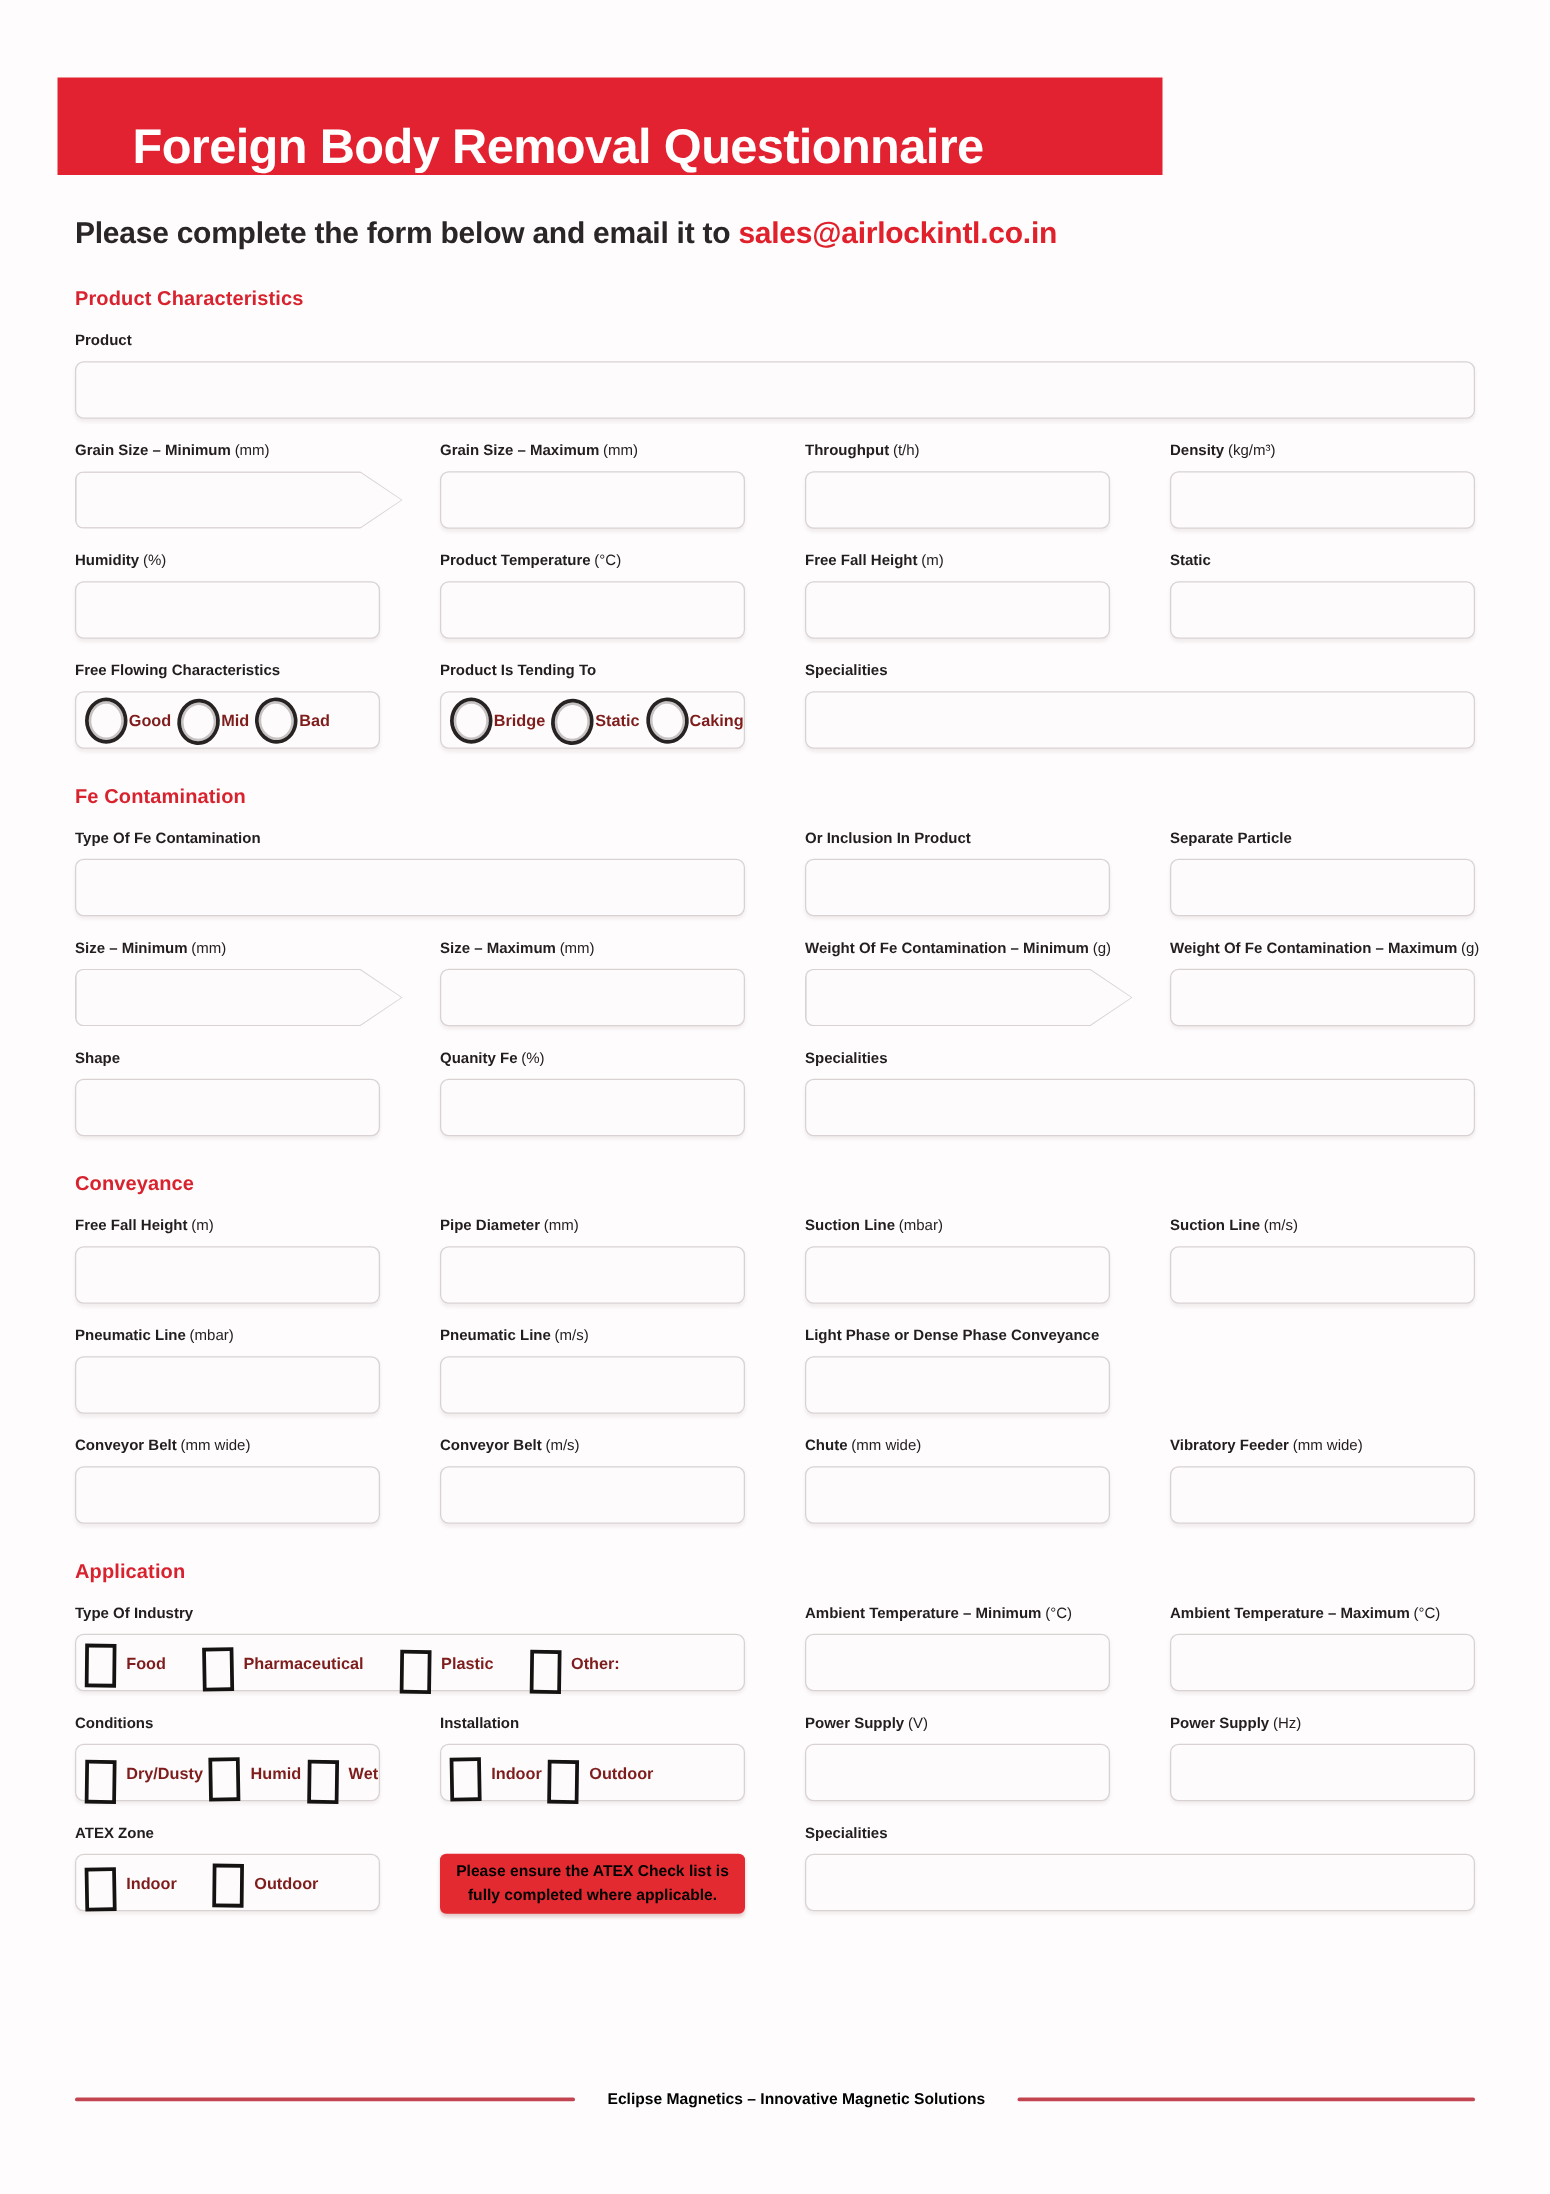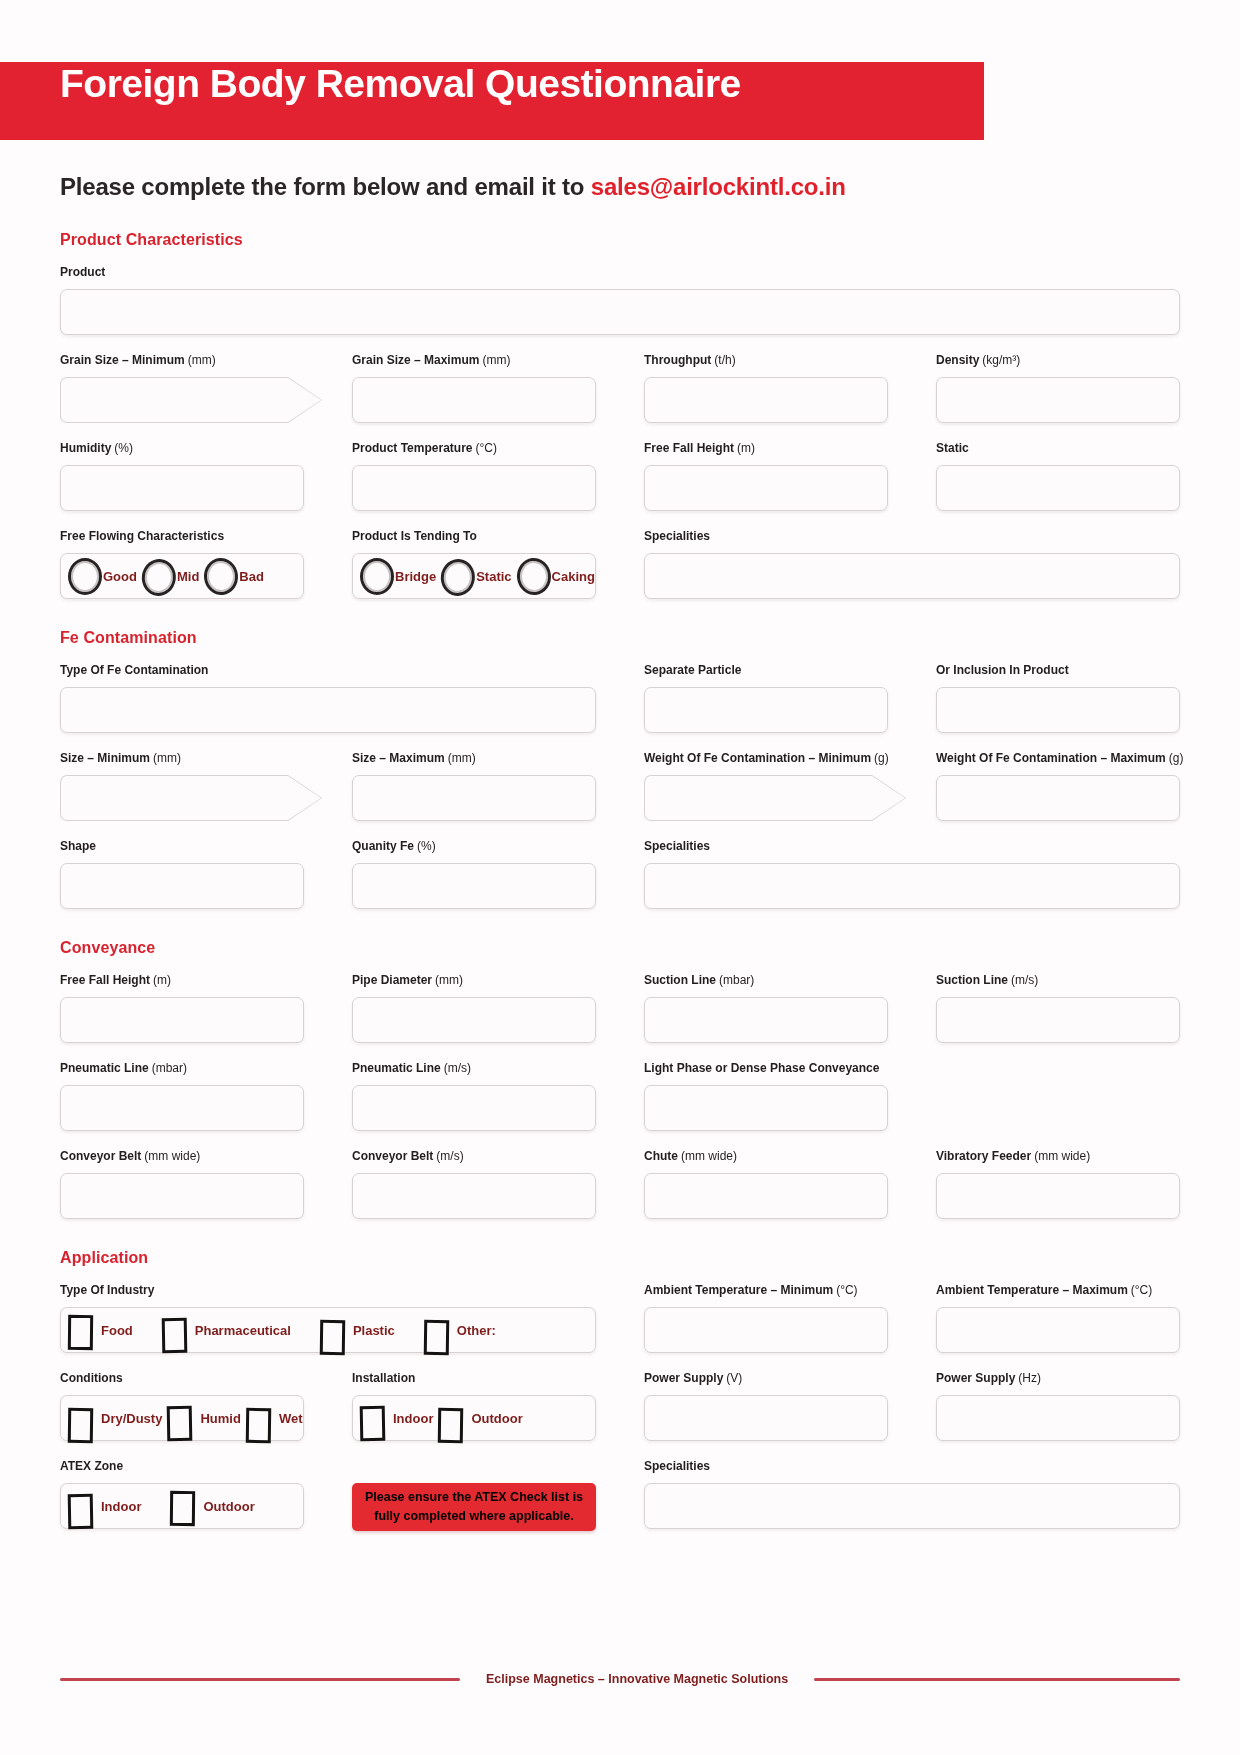--- a/index.html
+++ b/index.html
@@ -7,24 +7,25 @@
   body {
     background:#fefcfc;
     font-family:"Liberation Sans", sans-serif;
     color:#221d1e;
     position:relative;
     overflow:hidden;
   }
   
   .banner {
     margin-top:62px;
-    width:984px; height:78px;
+    width:884px; height:78px;
     background:#e32231;
-    display:flex; align-items:flex-start;
+    display:flex; align-items:flex-end;
     padding-left:60px;
+    margin-left:46px;
   }
   .banner h1 {
     color:#ffffff; font-size:39px; font-weight:bold; letter-spacing:-0.5px;
   }
   
   .content { margin:0 60px; width:1120px; }
   .intro {
     margin-top:33px;
     font-size:24px; font-weight:bold; color:#2a2526; letter-spacing:-0.2px;
   }
@@ -123,21 +124,21 @@
   }
   
   .footer {
     position:absolute; left:60px; right:60px; top:1672px;
     display:flex; align-items:center;
   }
   .fline { height:3px; background:#c24450; border-radius:2px; }
   .fline.left  { width:400px; }
   .fline.right { flex:1; }
   .ftext {
-    color:#7f1d1d; font-size:12.5px; font-weight:bold;
+    color:#000000; font-size:12.5px; font-weight:bold;
     margin:0 26px; white-space:nowrap;
   }
 </style>
 </head>
 <body>
 
 <div class="banner">
   <h1>Foreign Body Removal Questionnaire</h1>
 </div>
 
@@ -228,25 +229,25 @@
   </div>
 
   <div class="shead">Fe Contamination</div>
 
   <div class="row">
     <div class="field span2">
       <div class="flabel"><span>Type Of Fe Contamination</span></div>
       <div class="input wide"></div>
     </div>
     <div class="field">
+      <div class="flabel"><span>Or Inclusion In Product</span></div>
+      <div class="input"></div>
+    </div>
+    <div class="field">
       <div class="flabel"><span>Separate Particle</span></div>
-      <div class="input"></div>
-    </div>
-    <div class="field">
-      <div class="flabel"><span>Or Inclusion In Product</span></div>
       <div class="input"></div>
     </div>
   </div>
 
   <div class="row">
     <div class="field">
       <div class="flabel"><span>Size – Minimum</span><span class="lu">(mm)</span></div>
       <div class="arrow">
           <div class="a1"></div>
           <div class="a2"></div>

